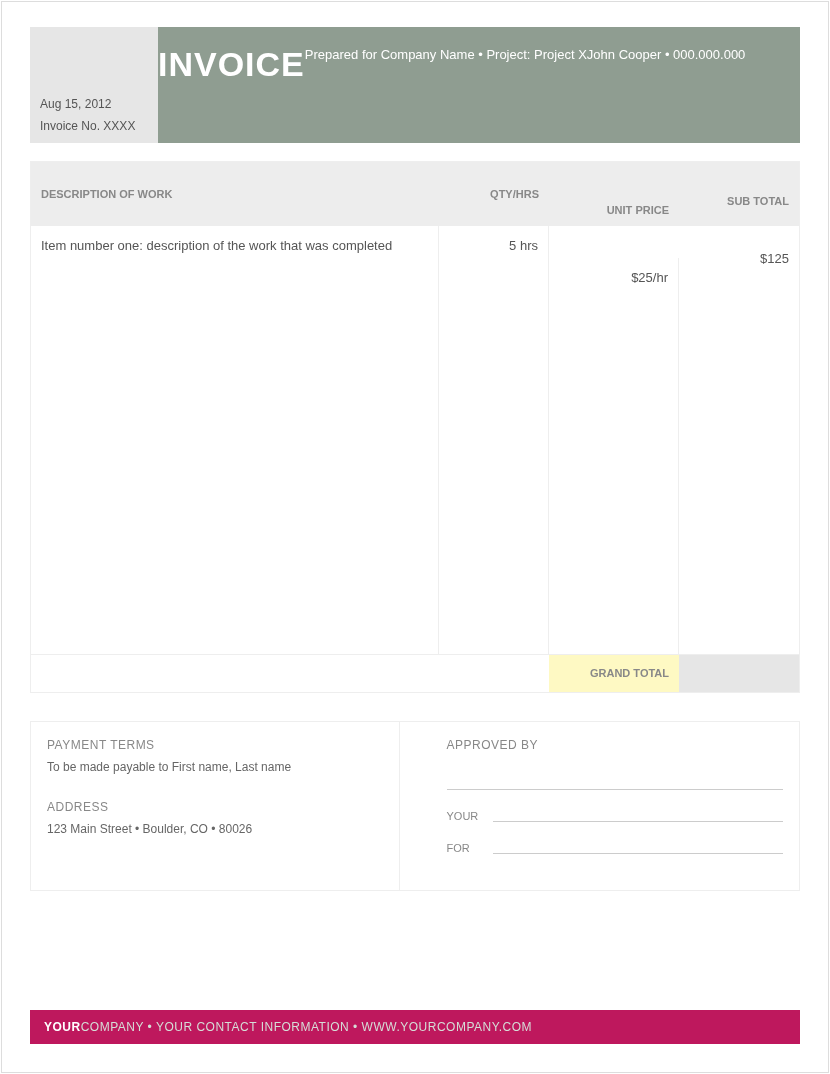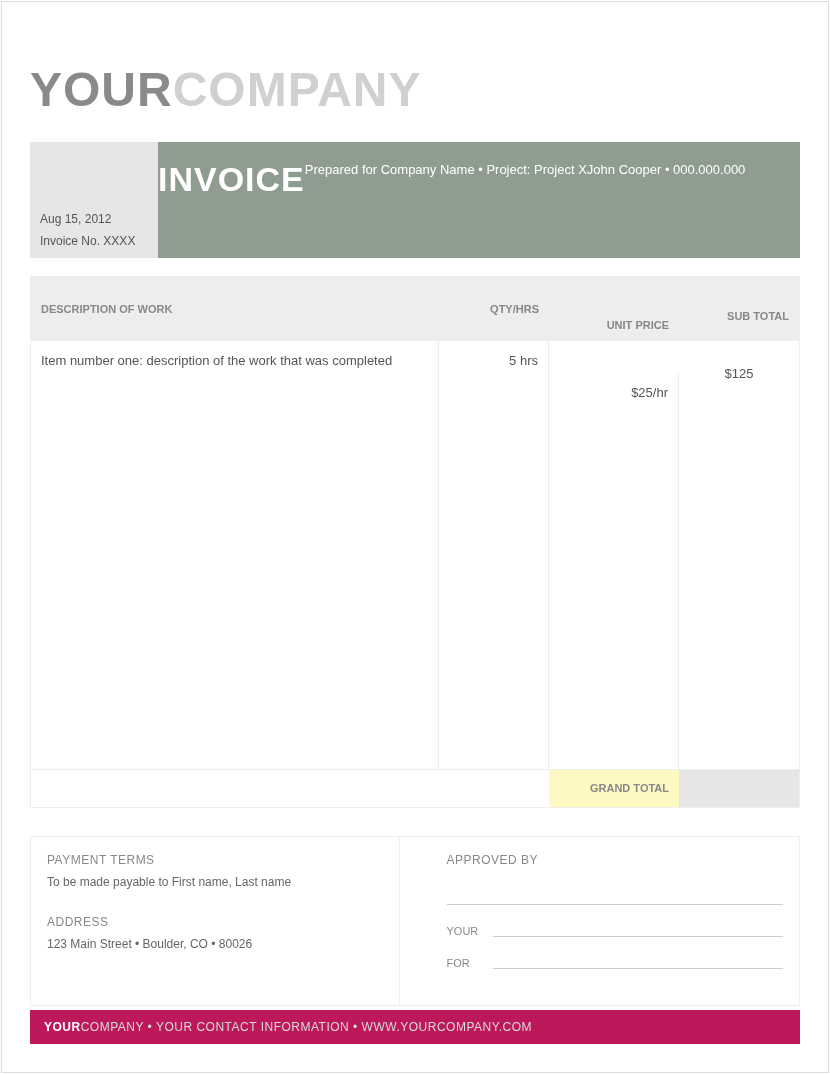--- a/index.html
+++ b/index.html
@@ -90,21 +90,21 @@
   }
   .table-body .col-desc,
   .table-body .col-qty,
   .table-body .col-unit,
   .table-body .col-sub {
     border-right: 1px solid #eee;
     font-size: 13px;
     color: #555;
     padding: 12px 10px;
   }
-  .table-body .col-sub { border-right: none; text-align: center; }
+  .table-body .col-sub { border-right: none; }
 
   .table-foot {
     display: flex;
     border-top: 1px solid #eee;
     height: 38px;
   }
   .table-foot .spacer { flex: 1; }
   .table-foot .gt-label {
     width: 130px;
     background: #fef9c3;
@@ -171,23 +171,20 @@
     padding: 10px 14px;
     letter-spacing: 0.5px;
   }
   .footer .fp1 { color: #fff; font-weight: bold; }
 </style>
 </head>
 <body>
 
 <div class="page">
 
-  <div class="logo">
-    <span class="part1">YOUR</span><span class="part2">COMPANY</span>
-  </div>
 
   <div class="banner">
     <div class="banner-left">
       <div>Aug 15, 2012</div>
       <div>Invoice No. XXXX</div>
     </div>
     <div class="banner-right">
       <h1>INVOICE</h1>
       <div class="sub">Prepared for Company Name • Project: Project X</div>
       <div class="sub">John Cooper • 000.000.000</div>

